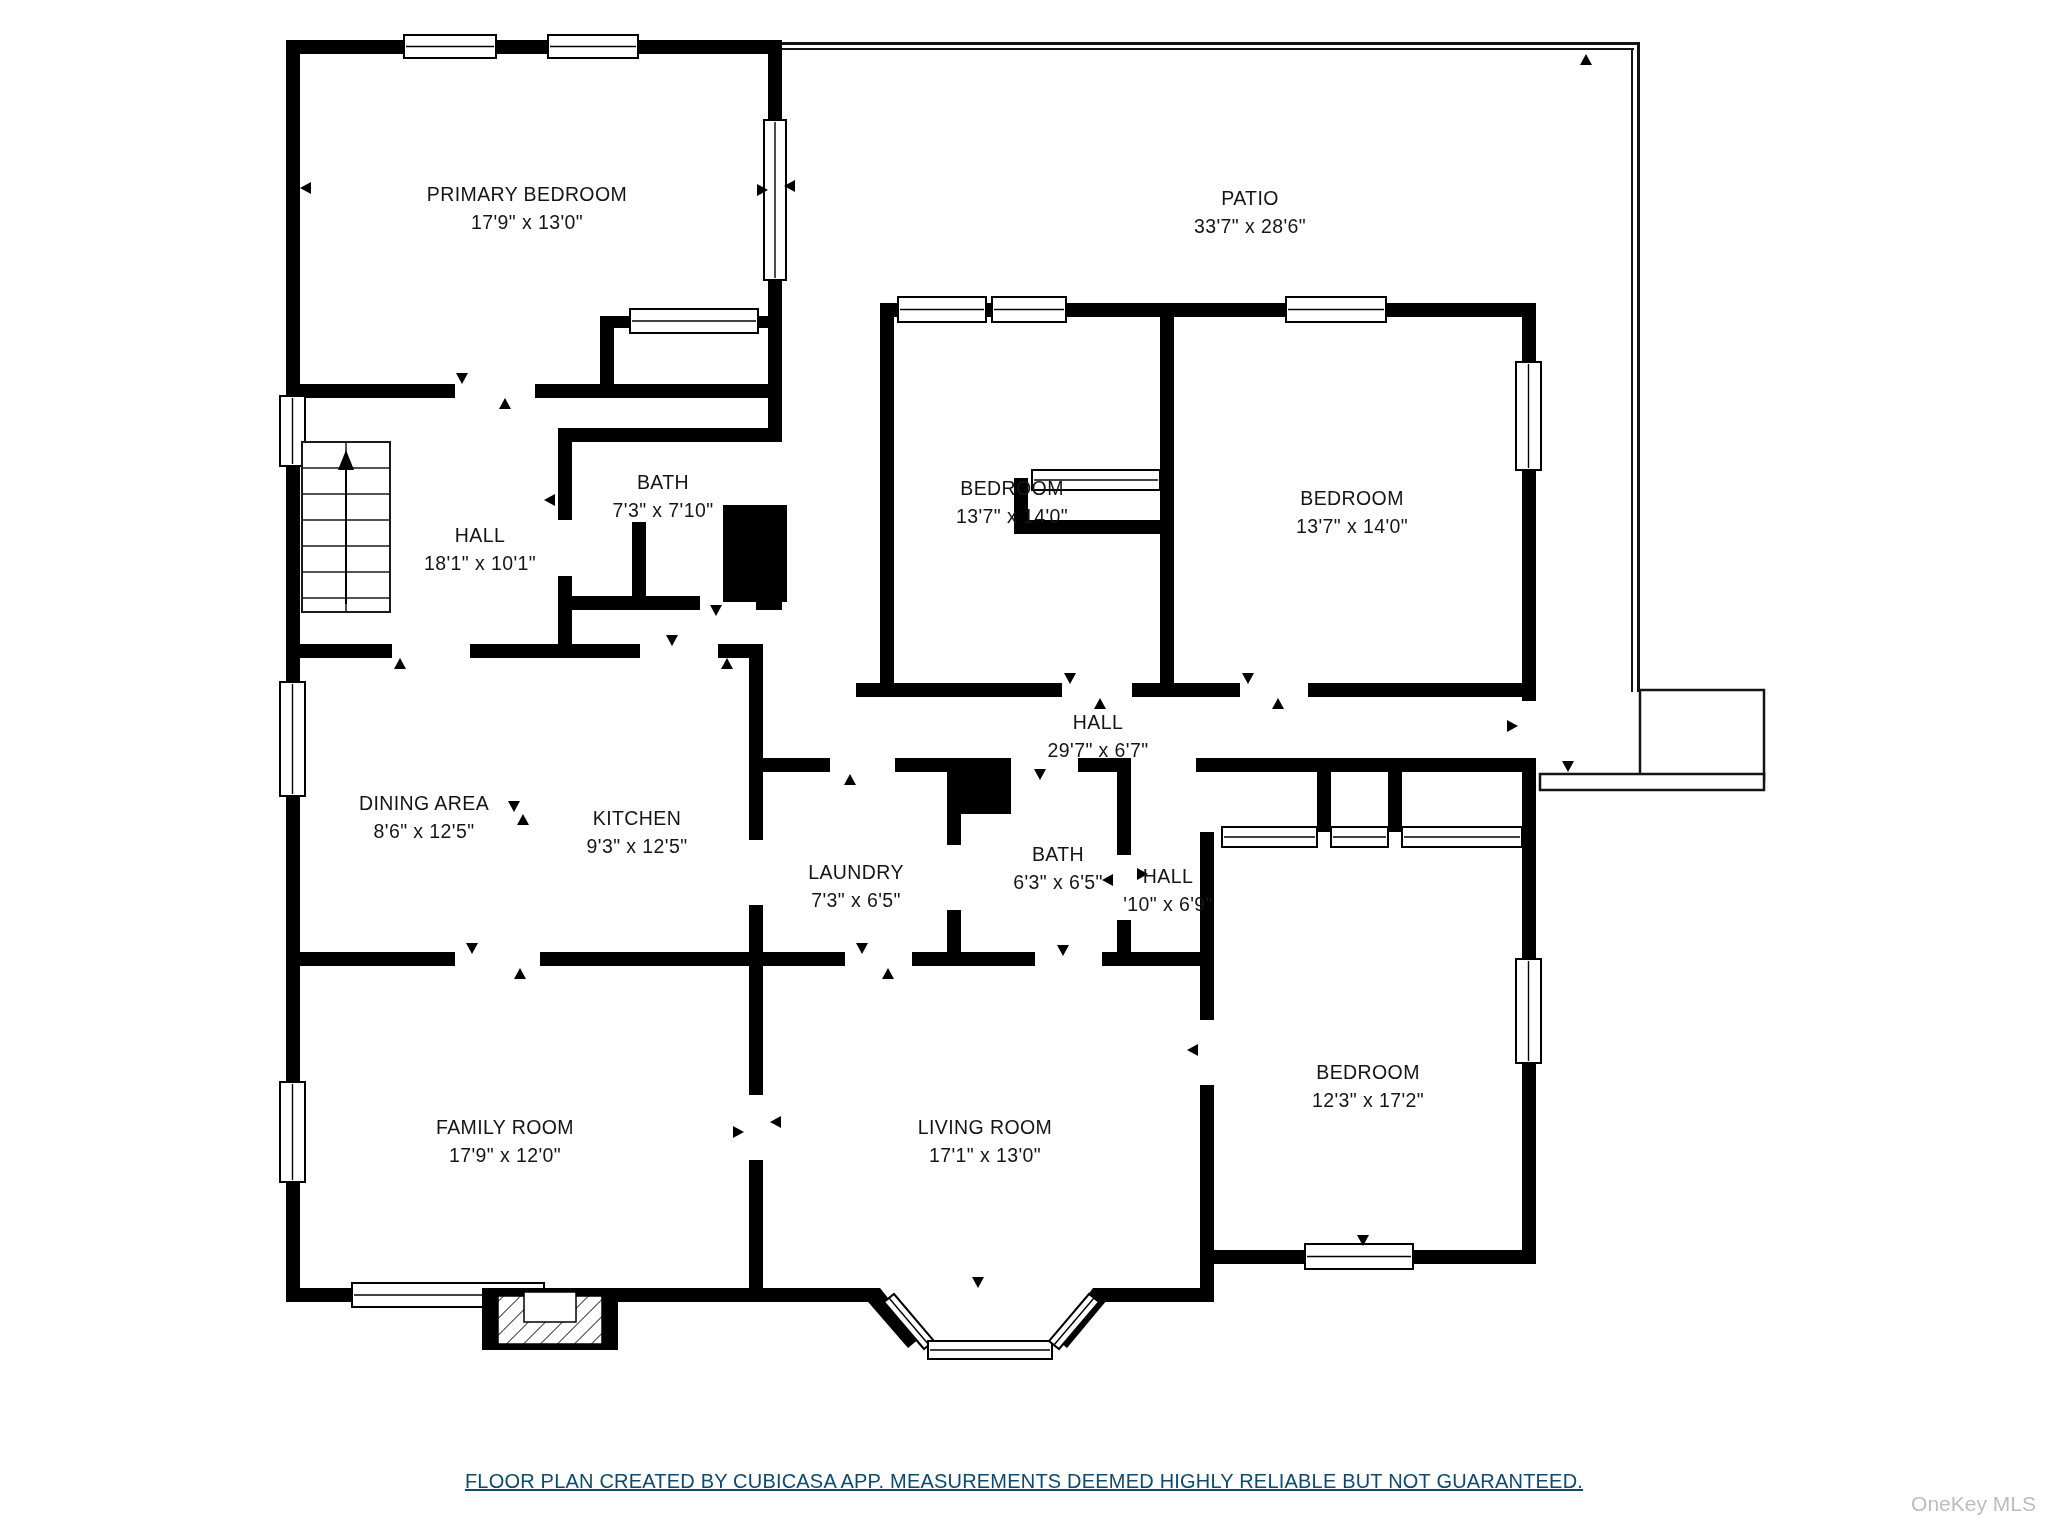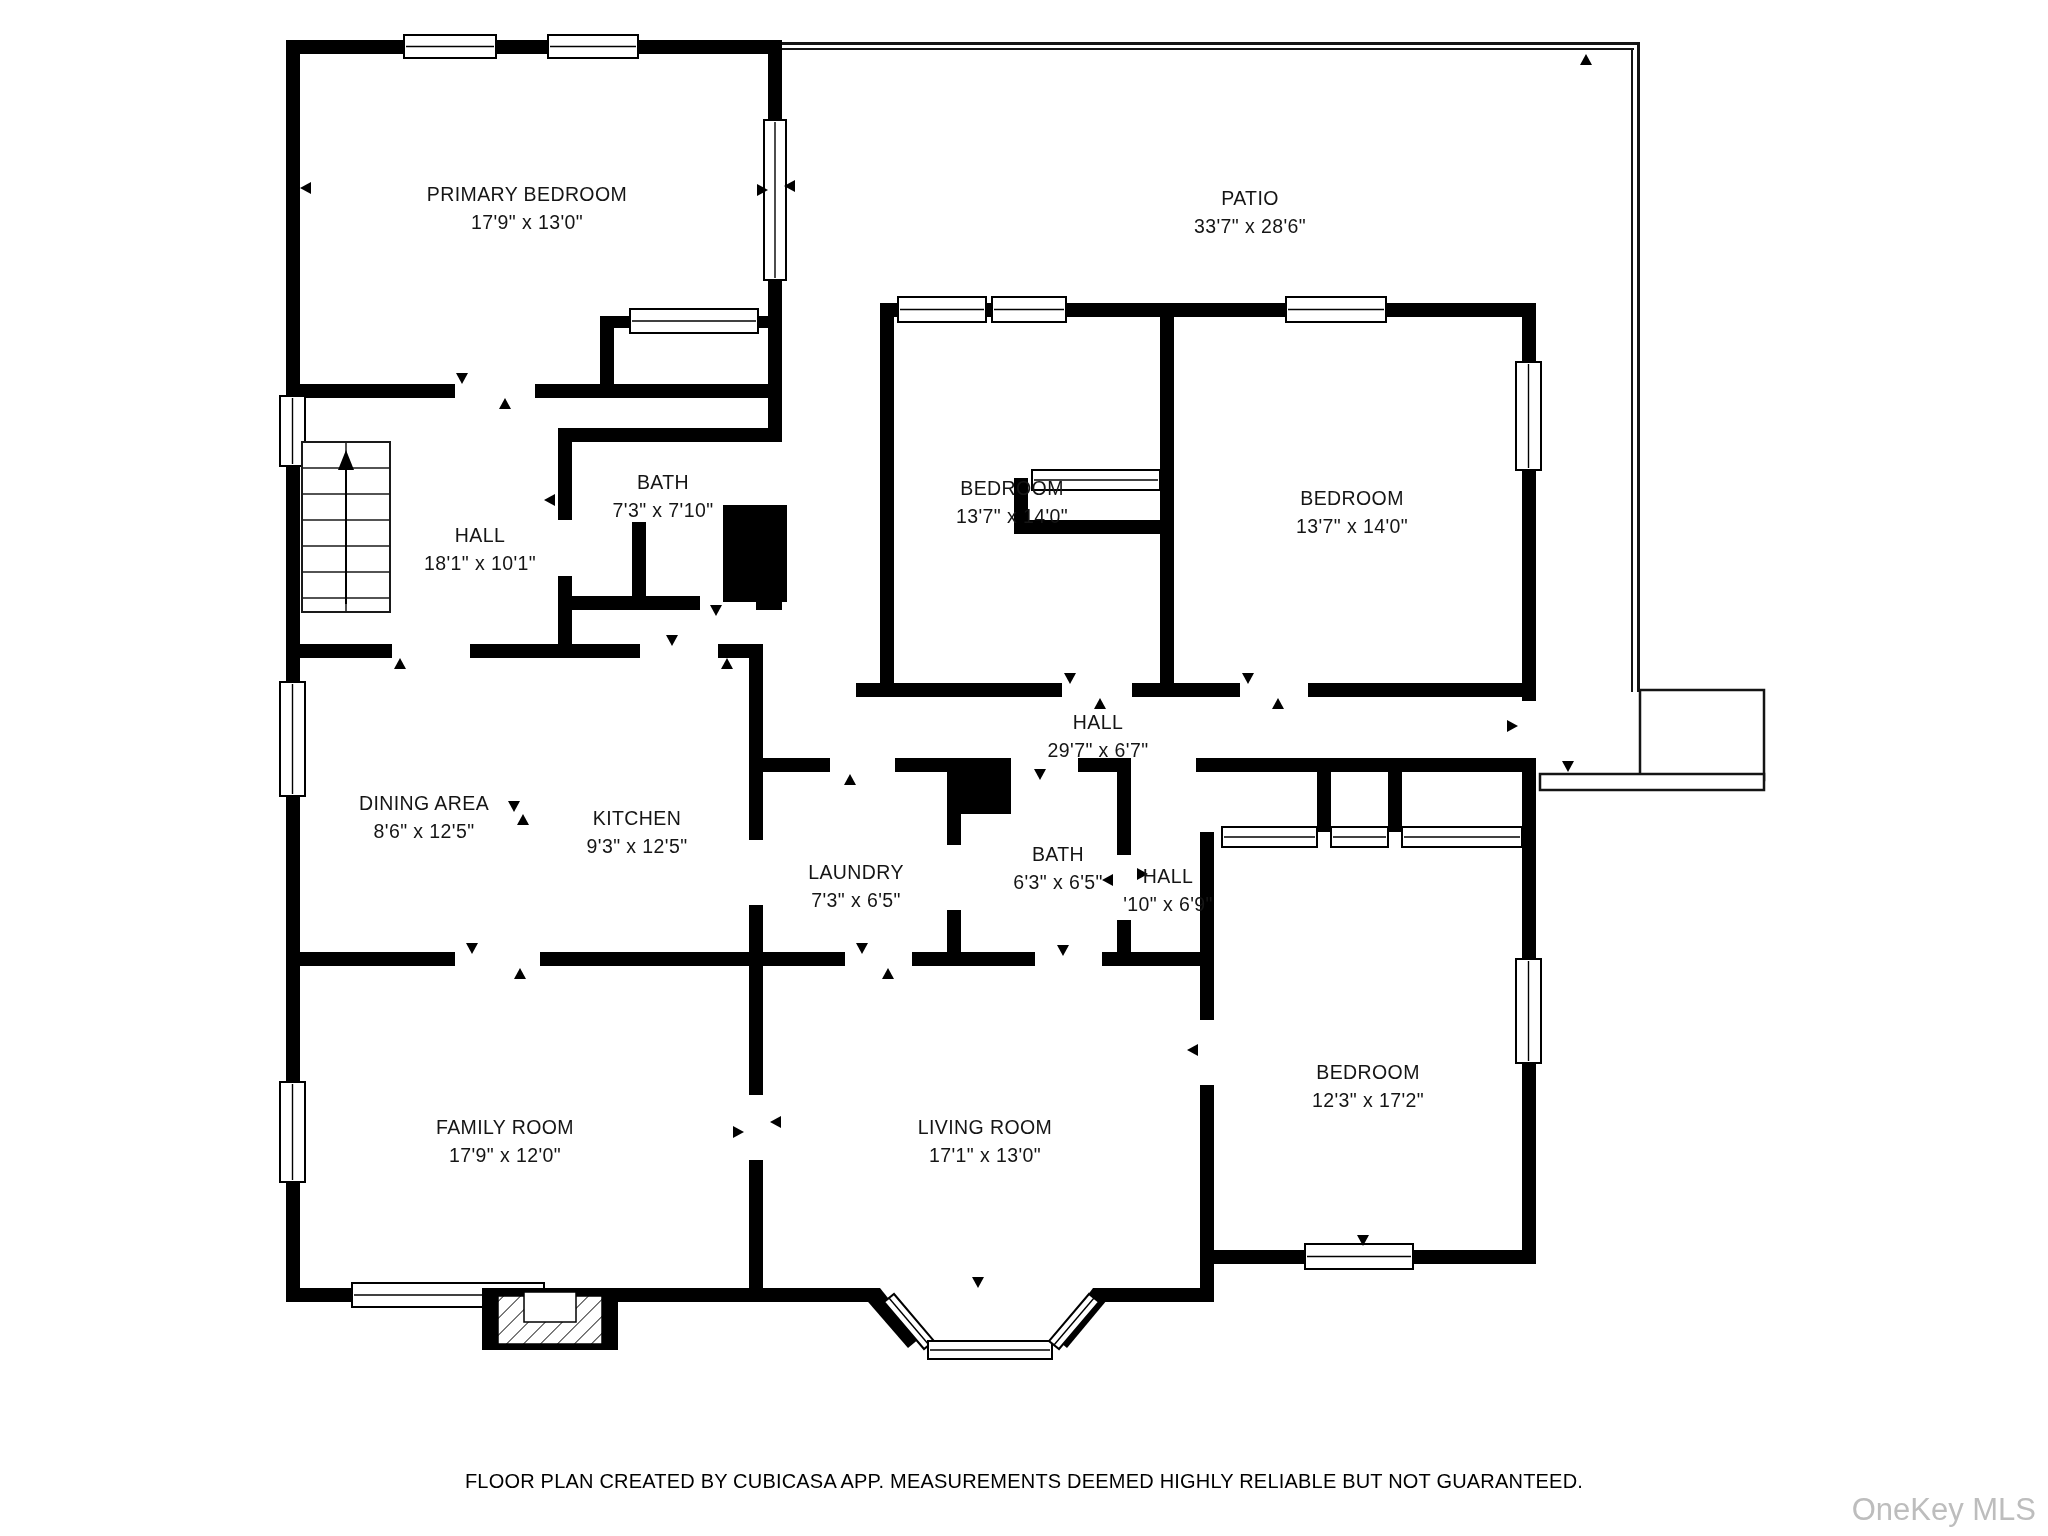--- a/index.html
+++ b/index.html
@@ -10,21 +10,21 @@
     font-family:"Liberation Sans",sans-serif;
     font-size:19.5px;fill:#151515;text-anchor:middle;
     dominant-baseline:central;letter-spacing:.4px;
   }
   .wf{fill:#ffffff;stroke:#000000;stroke-width:2;}
   .wl{stroke:#000000;stroke-width:1.4;}
   .thin{fill:none;stroke:#141414;stroke-width:2.5;}
   .tread{stroke:#1a1a1a;stroke-width:1.5;}
   .footer{position:absolute;top:1470px;left:0;width:100%;text-align:center;
           font-size:20px;color:#9e9e9e;letter-spacing:.2px;}
-  .watermark{position:absolute;top:1492px;right:12px;font-size:31px;color:#bdbdbd;}
+  .watermark{position:absolute;top:1492px;right:12px;font-size:21px;color:#bdbdbd;}
 </style>
 </head>
 <body style="background: rgb(255, 255, 255);">
 
 <svg width="2048" height="1536" viewBox="0 0 2048 1536">
   <defs>
     <pattern id="hatch" width="12" height="12" patternTransform="rotate(45)" patternUnits="userSpaceOnUse">
       <rect width="12" height="12" fill="#ffffff"></rect>
       <line x1="0" y1="0" x2="0" y2="12" stroke="#000000" stroke-width="1.6"></line>
     </pattern>
@@ -261,14 +261,14 @@
       <text x="1168" y="904" class="room-dims">'10" x 6'9"</text>
       <text x="505" y="1127" class="room-name">FAMILY ROOM</text>
       <text x="505" y="1155" class="room-dims">17'9" x 12'0"</text>
       <text x="985" y="1127" class="room-name">LIVING ROOM</text>
       <text x="985" y="1155" class="room-dims">17'1" x 13'0"</text>
       <text x="1368" y="1072" class="room-name">BEDROOM</text>
       <text x="1368" y="1100" class="room-dims">12'3" x 17'2"</text>
     </g>
 </svg>
 
-<div class="footer" style="color: #000000;">FLOOR PLAN CREATED BY CUBICASA APP. MEASUREMENTS DEEMED HIGHLY RELIABLE BUT NOT GUARANTEED.</div>
+<div class="footer" style="color: #0c4a6e; text-decoration: underline;">FLOOR PLAN CREATED BY CUBICASA APP. MEASUREMENTS DEEMED HIGHLY RELIABLE BUT NOT GUARANTEED.</div>
 <div class="watermark" style="color: rgb(189, 189, 189);">OneKey MLS</div>
 
 </body></html>

